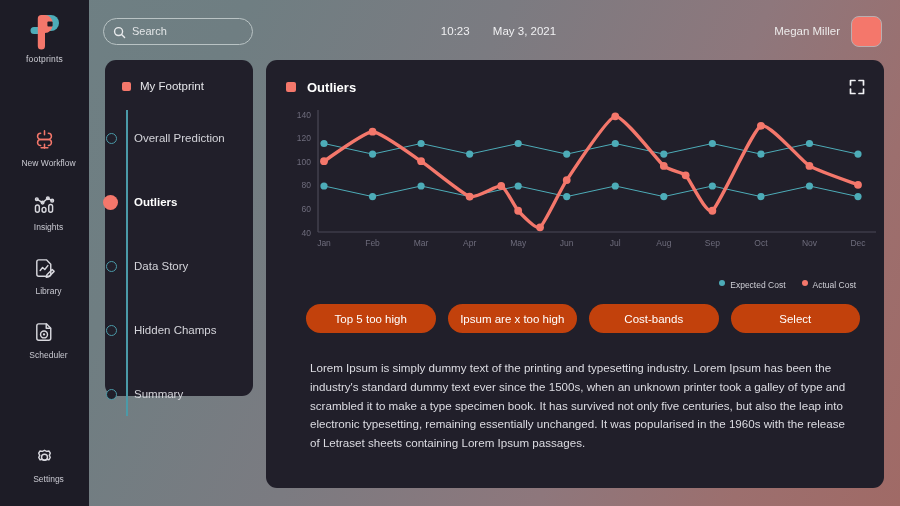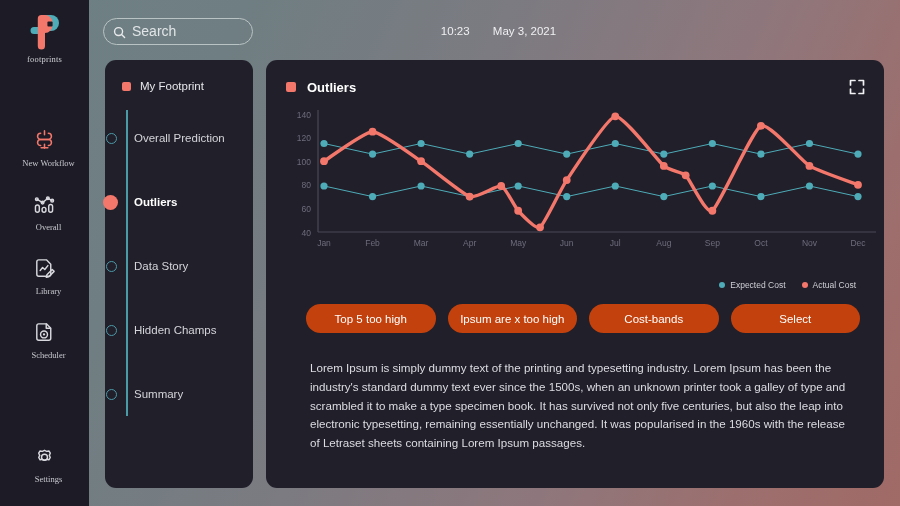--- a/index.html
+++ b/index.html
@@ -10,21 +10,21 @@
   }
   body {
     background: linear-gradient(115deg, #6e8084 0%, #6f7e82 22%, #7b7b81 45%, #8e777c 68%, #9c6f6e 85%, #a06a66 100%);
     position: relative;
   }
 
   
   #rail {
     position: absolute; left: 0; top: 0; width: 89px; height: 506px;
     background: #1d1c26;
-    display: flex; flex-direction: column; align-items: center; font-family: Liberation Serif, serif;
+    display: flex; flex-direction: column; align-items: center;
   }
   .rail-logo { margin-top: 9px; display: flex; flex-direction: column; align-items: center; }
   .rail-logo .glyph { width: 42px; height: 42px; position: relative; }
   .rail-cap { font-size: 8.5px; color: #cfcfd6; margin-top: 3px; letter-spacing: .2px; }
   .rail-item {
     display: flex; flex-direction: column; align-items: center;
     width: 89px; cursor: pointer;
   }
   .rail-item .ico { width: 28px; height: 28px; display:flex; align-items:center; justify-content:center; }
   .rail-item .lbl { font-size: 8.5px; color: #c9c9d1; margin-top: 4px; margin-left: 8px; }
@@ -41,41 +41,41 @@
   }
   #search-box {
     margin-left: 14px; width: 150px; height: 27px;
     border: 1px solid #b9c3c4; border-radius: 14px;
     display: flex; align-items: center; padding: 0 9px;
     background: transparent;
   }
   #search-box .mag { width: 13px; height: 13px; flex: 0 0 13px; }
   #search-input {
     border: none; background: transparent; outline: none;
-    color: #eceef0; font-size: 14px; margin-left: 6px; width: 105px;
+    color: #eceef0; font-size: 11px; margin-left: 6px; width: 105px;
     font-family: "Liberation Sans", sans-serif;
   }
   #search-input::placeholder { color: #e2e5e7; }
   #clock-group {
     position: absolute; left: 0; right: 0; text-align: center;
     color: #f0f0f2; font-size: 11.5px; pointer-events: none; padding-left: 8px;
   }
   #clock-group span { margin: 0 10px; }
   #user-group {
     margin-left: auto; display: flex; align-items: center; gap: 11px; padding-right: 18px;
   }
   #user-name { color: #eceaea; font-size: 11.5px; }
   #avatar {
     width: 31px; height: 31px; border-radius: 8px;
     background: #f4776b; border: 1px solid #b9aeb0;
   }
 
   
   #timeline-panel {
-    position: absolute; left: 105px; top: 60px; width: 148px; height: 428px;
+    position: absolute; left: 105px; top: 60px; width: 148px; height: 336px;
     background: #211f2a; border-radius: 11px; padding: 20px 0 0 0;
   }
   #footprint-head { display: flex; align-items: center; padding-left: 17px; }
   #footprint-head .sq { width: 9px; height: 9px; background: #f4776b; border-radius: 2px; }
   #footprint-head .t { color: #e6e6ea; font-size: 11.5px; margin-left: 9px; }
   #steps { position: relative; margin-top: 14px; padding-left: 1px; }
   #rail-line {
     position: absolute; left: 21px; top: 4px; width: 1.6px; height: 306px;
     background: #4b9aa8;
   }
@@ -102,21 +102,21 @@
   #card-title { color: #ffffff; font-size: 13px; font-weight: bold; margin-left: 11px; }
   #expand-btn { margin-left: auto; width: 18px; height: 18px; cursor: pointer; }
 
   
   #chart-wrap { position: relative; margin: 8px 0 0 0; height: 175px; }
   #chart-svg { display: block; }
   #legend {
     display: flex; justify-content: flex-end; align-items: center;
     gap: 16px; padding-right: 28px; margin-top: 1px;
   }
-  .lg { display: flex; align-items: center; gap: 5px; }
+  .lg { display: flex; align-items: flex-start; gap: 5px; }
   .lg .d { width: 6px; height: 6px; border-radius: 50%; }
   .lg .x { color: #cfcfd6; font-size: 8.5px; }
 
   
   #btn-row { display: flex; gap: 12px; padding: 14px 24px 0 40px; }
   .pill {
     flex: 1; height: 29px; border-radius: 15px; border: none;
     background: #c2410c; color: #ffffff; font-size: 11.5px;
     font-family: "Liberation Sans", sans-serif; cursor: pointer;
   }
@@ -161,21 +161,21 @@
         <path d="M5 7.5 L11 11 L16.5 6.5 L21 9"></path>
         <circle cx="5" cy="7.5" r="1.4"></circle>
           <circle cx="11" cy="11" r="1.4"></circle>
         <circle cx="16.5" cy="6.5" r="1.4"></circle>
           <circle cx="21" cy="9" r="1.4"></circle>
         <rect x="3.6" y="13.5" width="4" height="7.5" rx="2"></rect>
         <rect x="10.5" y="16" width="4" height="5" rx="2"></rect>
         <rect x="17.4" y="13" width="4" height="8" rx="2"></rect>
       </svg>
     </span>
-    <span class="lbl">Overall</span>
+    <span class="lbl">Insights</span>
   </div>
 
   <div class="rail-item" id="nav-library">
     <span class="ico">
       <svg viewBox="0 0 26 26" width="25" height="25" fill="none" stroke="#d8d8de" stroke-width="1.5" stroke-linejoin="round" stroke-linecap="round">
         <path d="M7 4 h8 l4.5 4.5 V19 a2 2 0 0 1 -2 2 H7 a2 2 0 0 1 -2 -2 V6 a2 2 0 0 1 2 -2 z"></path>
         <path d="M8.5 15 l2.5 -3 l2.3 2 l3.2 -4"></path>
         <path d="M15.5 19.5 l5.5 -5.5 l2 2 l-5.5 5.5 l-2.6 .6 z"></path>
       </svg>
     </span>
@@ -214,20 +214,24 @@
       </svg>
     </span>
     <input id="search-input" type="text" placeholder="Search" style="">
   </div>
 
   <div id="clock-group">
     <span>10:23</span>
     <span>May 3, 2021</span>
   </div>
 
+  <div id="user-group">
+    <span id="user-name">Megan Miller</span>
+    <span id="avatar"></span>
+  </div>
 </div>
 
 <div id="timeline-panel">
   <div id="footprint-head">
     <span class="sq"></span>
     <span class="t">My Footprint</span>
   </div>
   <div id="steps">
     <div id="rail-line"></div>
 

